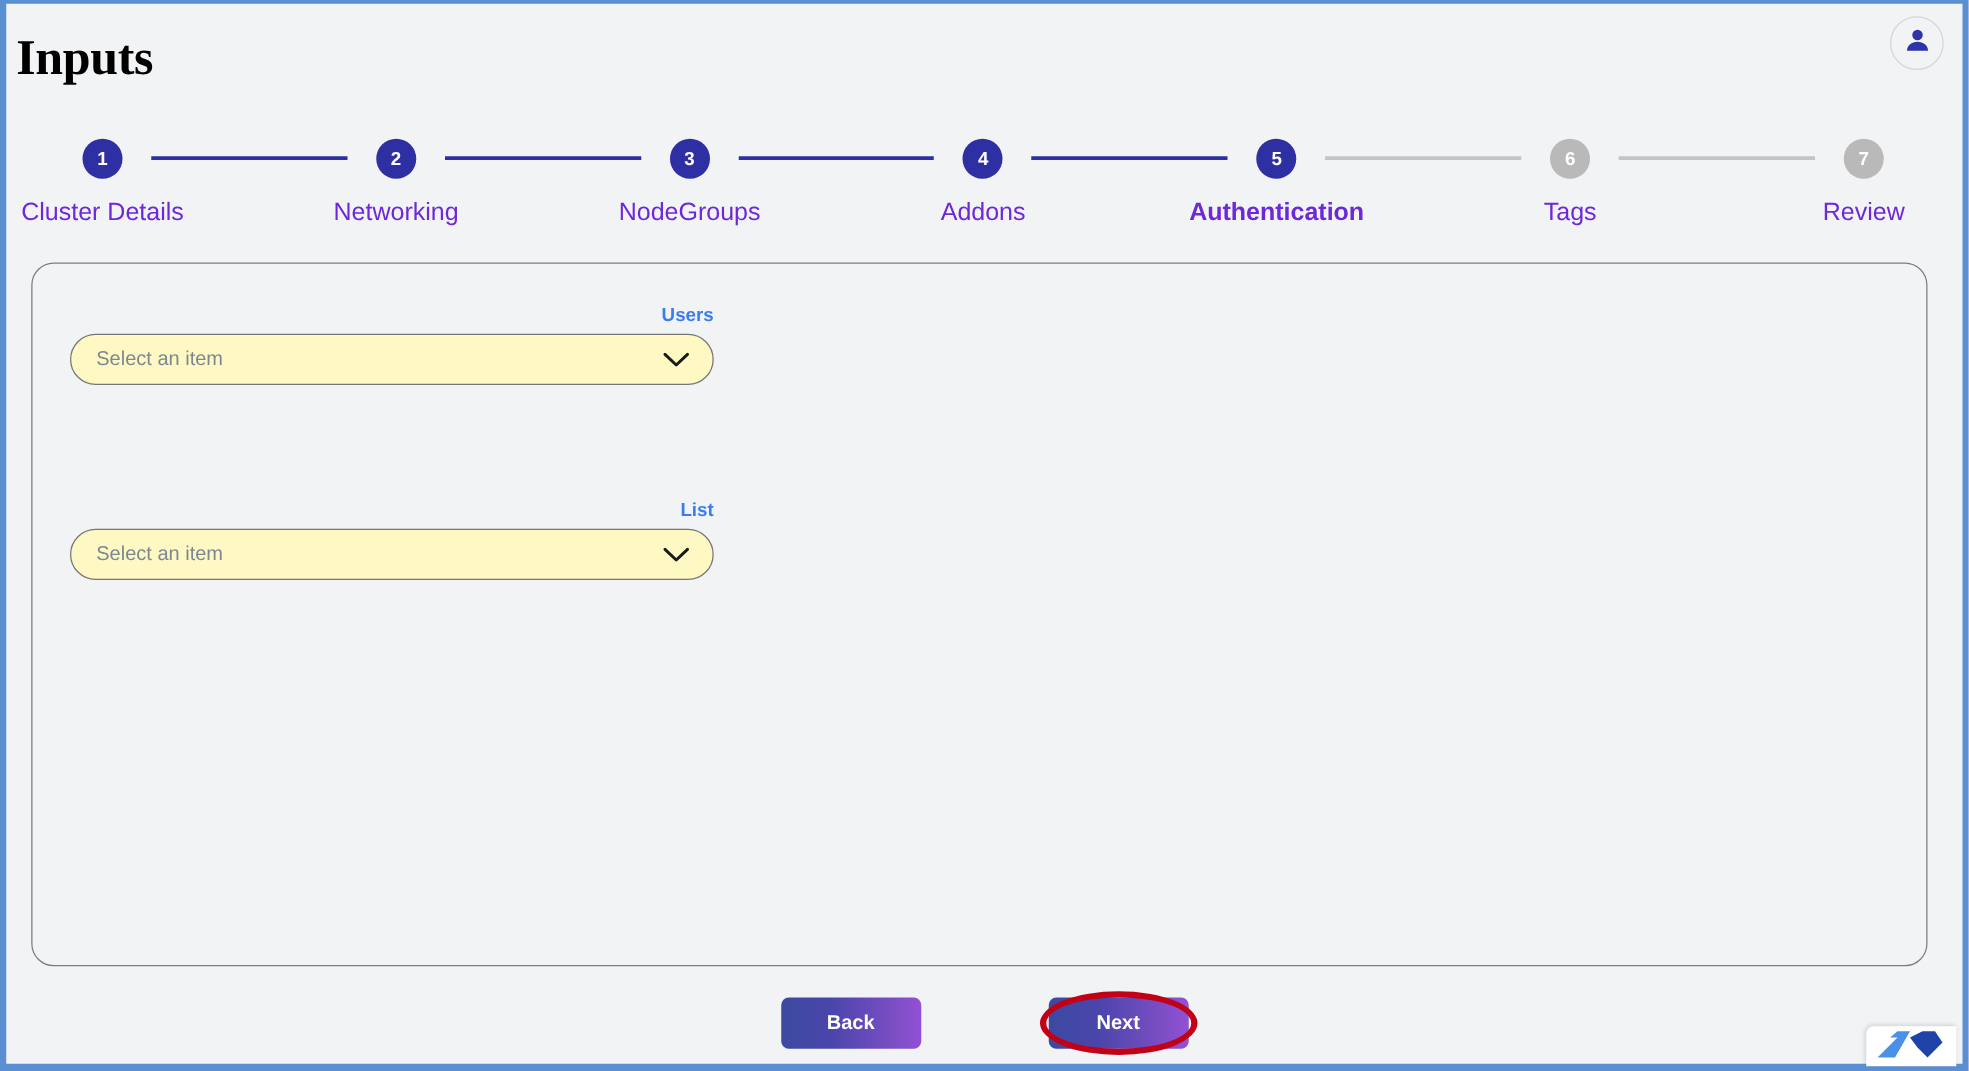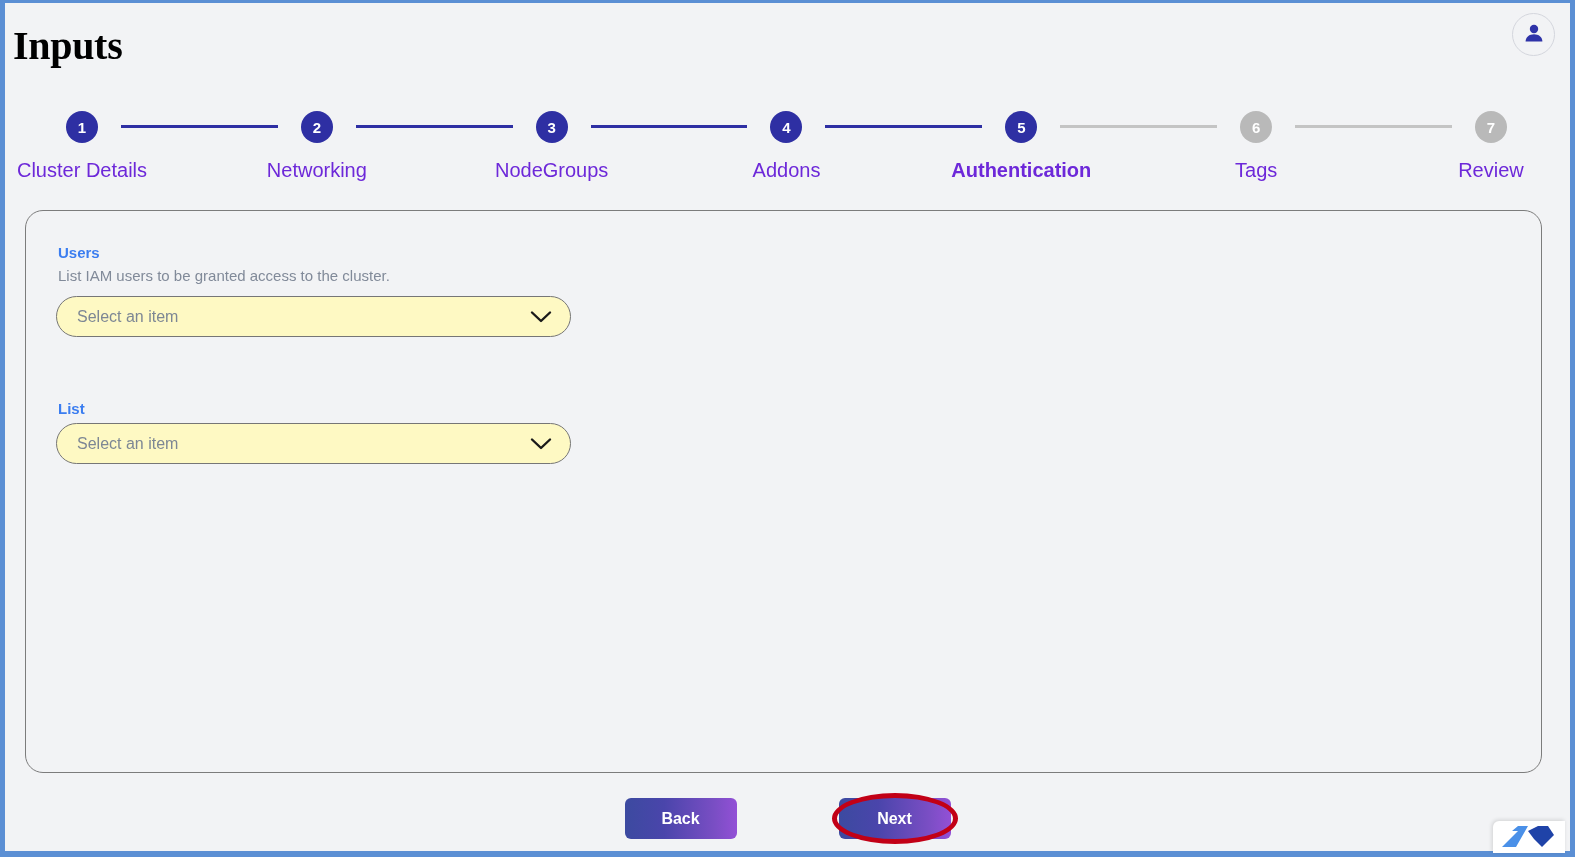--- a/index.html
+++ b/index.html
@@ -111,20 +111,21 @@
 
   .field-group { position: absolute; }
   .field-users { left: 30px; top: 33px; }
   .field-roles { left: 30px; top: 189px; }
 
   .field-label {
     font-size: 15px;
     font-weight: bold;
     color: #3b7df0;
     margin: 0 0 6px 2px;
+    text-align: right;
   }
   .field-desc {
     font-size: 15px;
     color: #818a99;
     margin: 0 0 12px 2px;
   }
   .select-box {
     width: 515px;
     height: 41px;
     border: 1.5px solid #767676;
@@ -255,21 +256,20 @@
       <div class="step-circle">7</div>
       <div class="step-label">Review</div>
     </div>
 
   </div>
 
   <div class="panel">
 
     <div class="field-group field-users">
       <div class="field-label">Users</div>
-      <div class="field-desc">List IAM users to be granted access to the cluster.</div>
       <div class="select-box">
         <span class="select-value">Select an item</span>
         <span class="chevron">
           <svg width="22" height="14" viewBox="0 0 22 14" aria-hidden="true">
             <path d="M2 2.5 L11 11 L20 2.5" fill="none" stroke="#1a1a1a" stroke-width="2.4" stroke-linecap="round" stroke-linejoin="round"></path>
           </svg>
         </span>
       </div>
     </div>
 

